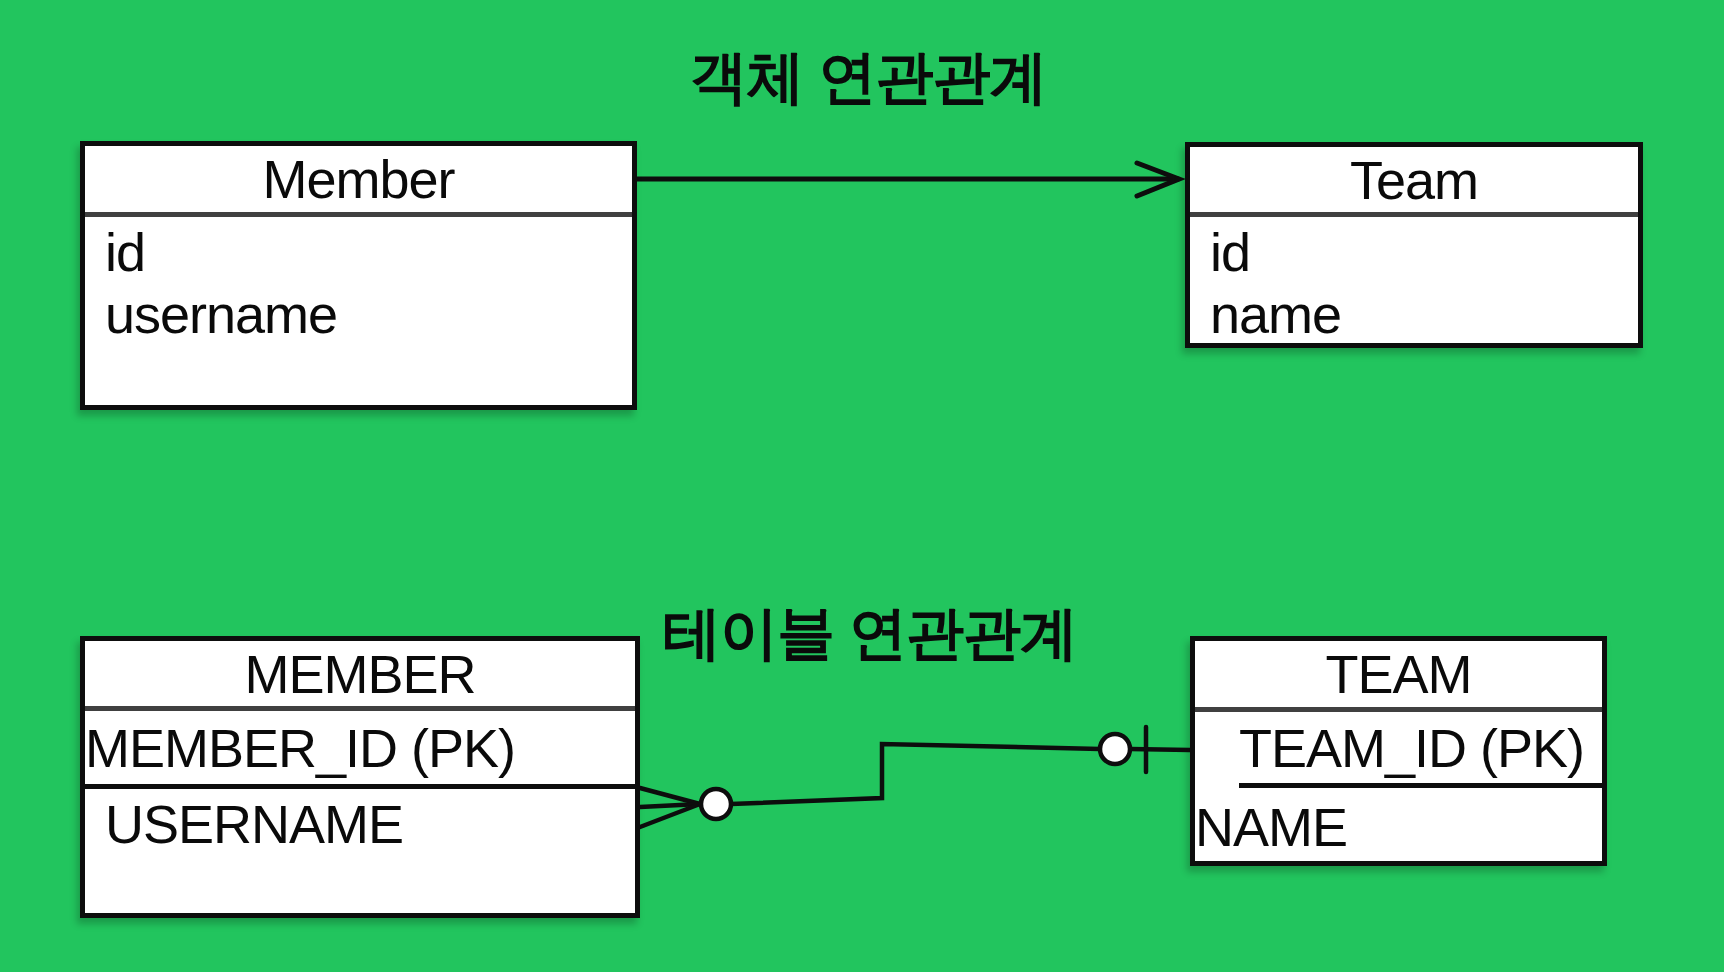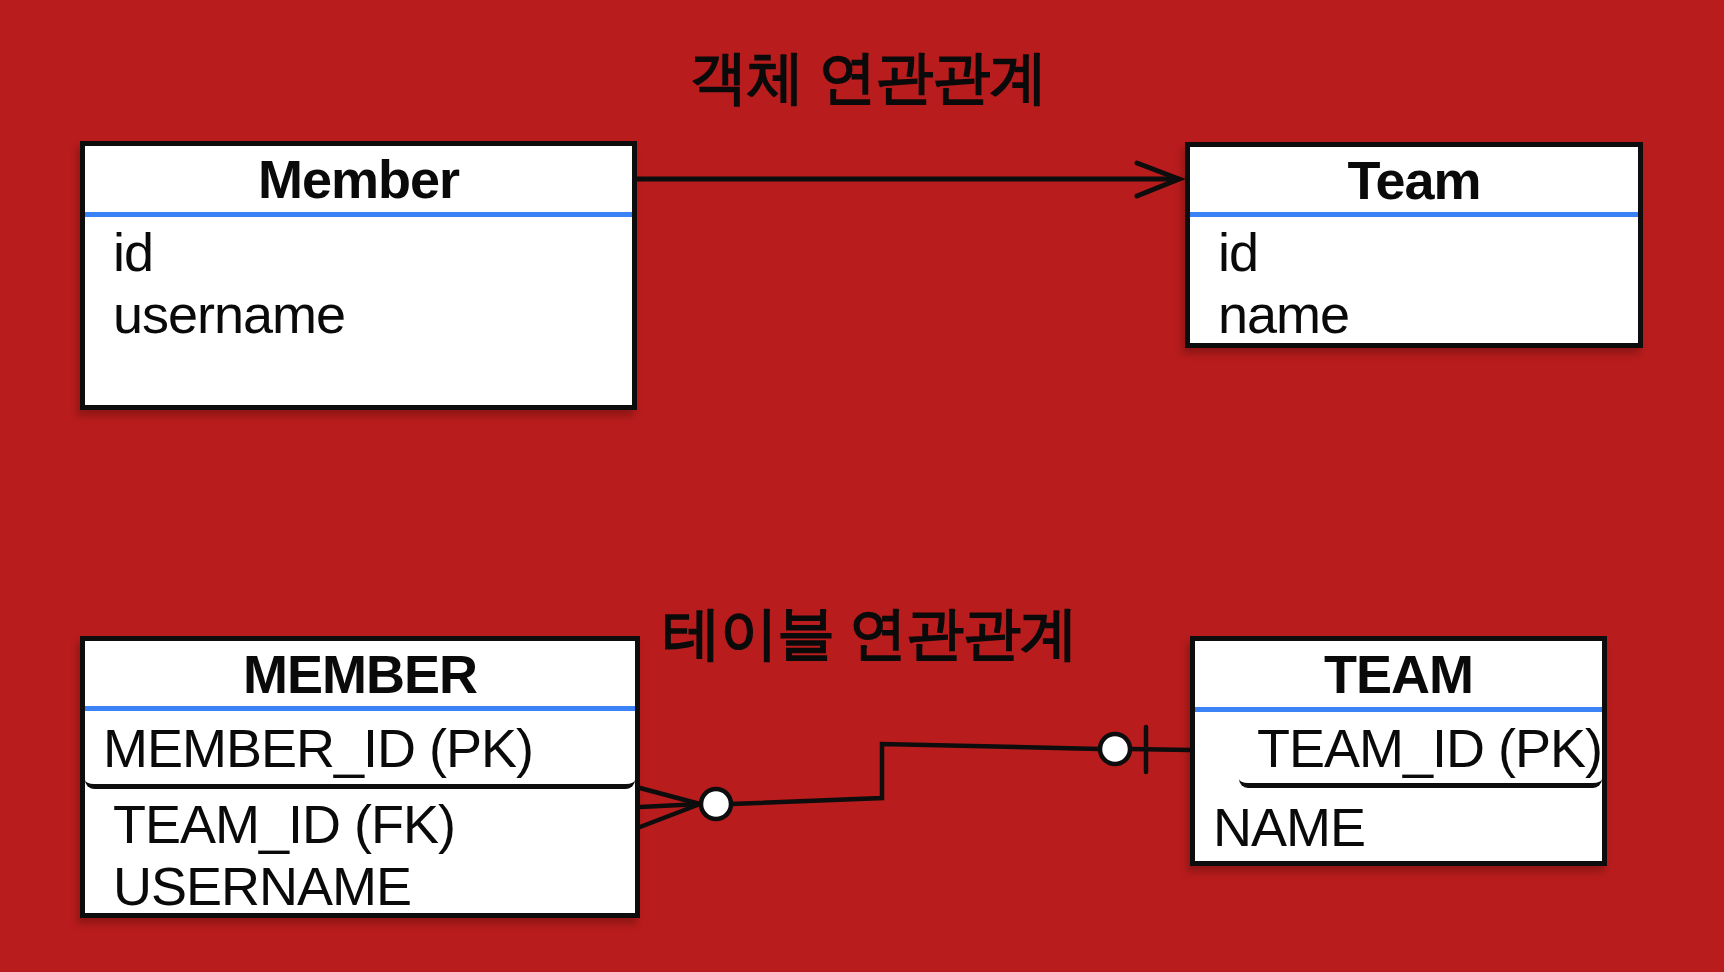--- a/index.html
+++ b/index.html
@@ -1,43 +1,43 @@
 <!DOCTYPE html>
 <html><head>
 <meta charset="utf-8">
 <style>
   html,body { margin:0; padding:0; background:#ffffff; }
   .canvas {
-    position:relative; width:1724px; height:972px; background:#b91c1c;
+    position:relative; width:1724px; height:972px; background:#22c55e;
     font-family:"Liberation Sans","DejaVu Sans",sans-serif; color:#0a0a0a;
     overflow:hidden;
   }
   .diagram-title {
     position:absolute; text-align:center;
     font-weight:bold; font-size:58px; line-height:66px; letter-spacing:-1px;
     color:#0a0a0a; white-space:nowrap;
   }
   #object-title { left:560px; top:44px;  width:616px; }
   #table-title  { left:562px; top:600px; width:616px; }
 
   .erd-box {
     position:absolute; background:#ffffff;
     border:5px solid #0d0d0d; box-sizing:border-box;
     box-shadow:-3px 6px 7px rgba(0,0,0,0.22);
   }
   .erd-header {
     display:flex; align-items:center; justify-content:center;
-    font-weight:bold; font-size:54px; letter-spacing:-1px;
-    border-bottom:5px solid #3b82f6; box-sizing:border-box;
+    font-weight:normal; font-size:54px; letter-spacing:-1px;
+    border-bottom:5px solid #404040; box-sizing:border-box;
   }
-  .erd-fields { padding:4px 0 0 28px; font-size:54px; letter-spacing:-1px; }
+  .erd-fields { padding:4px 0 0 20px; font-size:54px; letter-spacing:-1px; }
   .erd-field  { line-height:62px; white-space:nowrap; }
   .erd-row {
-    display:flex; align-items:center; padding-left:18px;
-    font-size:54px; letter-spacing:-1px; box-sizing:border-box; white-space:nowrap;border-radius:9px;
+    display:flex; align-items:center; 
+    font-size:54px; letter-spacing:-1px; box-sizing:border-box; white-space:nowrap;
   }
   .erd-row.divided { border-bottom:5px solid #0d0d0d; }
 
   
   #member-class { left:80px; top:141px; width:557px; height:269px; }
   #member-class .erd-header { height:71px; }
   
   #team-class { left:1185px; top:142px; width:458px; height:206px; }
   #team-class .erd-header { height:70px; }
 
@@ -96,21 +96,20 @@
     <div class="erd-fields">
       <div class="erd-field">id</div>
       <div class="erd-field">name</div>
     </div>
   </div>
 
   <div class="erd-box" id="member-table">
     <div class="erd-header">MEMBER</div>
     <div class="erd-row row-pk divided">MEMBER_ID (PK)</div>
     <div class="erd-fields">
-      <div class="erd-field">TEAM_ID (FK)</div>
       <div class="erd-field">USERNAME</div>
     </div>
   </div>
 
   <div class="erd-box" id="team-table">
     <div class="erd-header">TEAM</div>
     <div class="erd-row row-pk divided">TEAM_ID (PK)</div>
     <div class="erd-row row-plain">NAME</div>
   </div>
 

